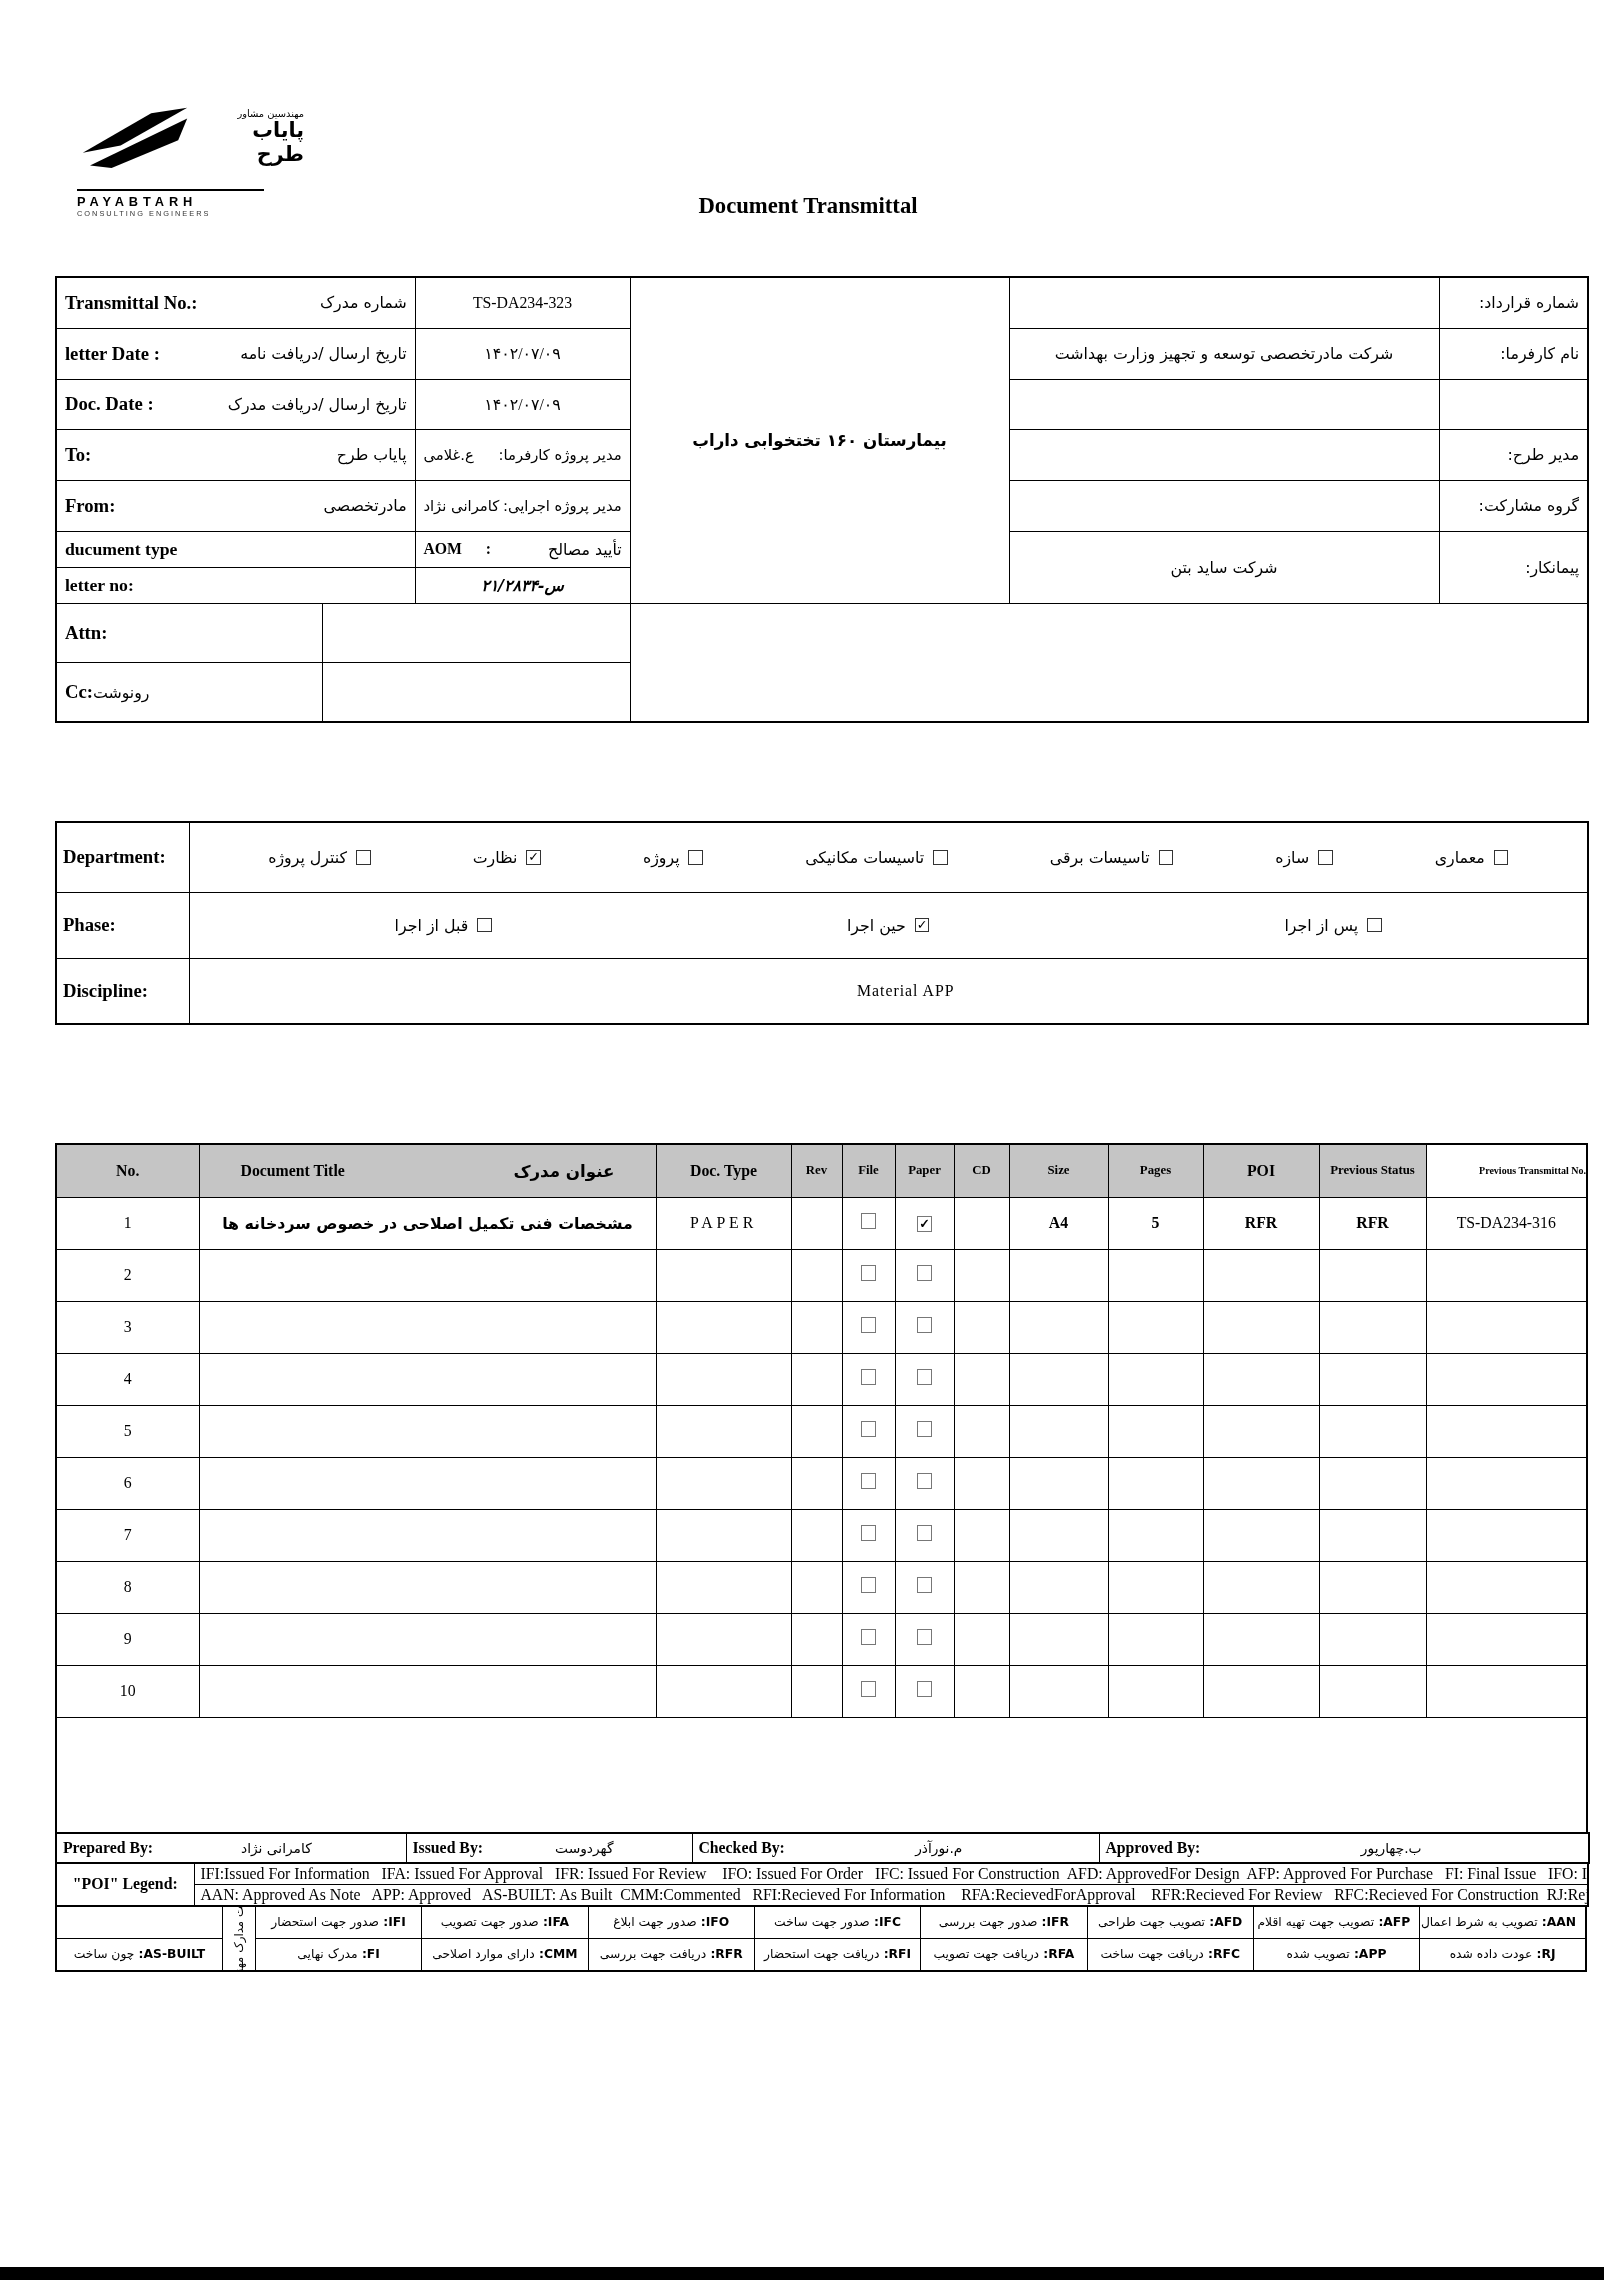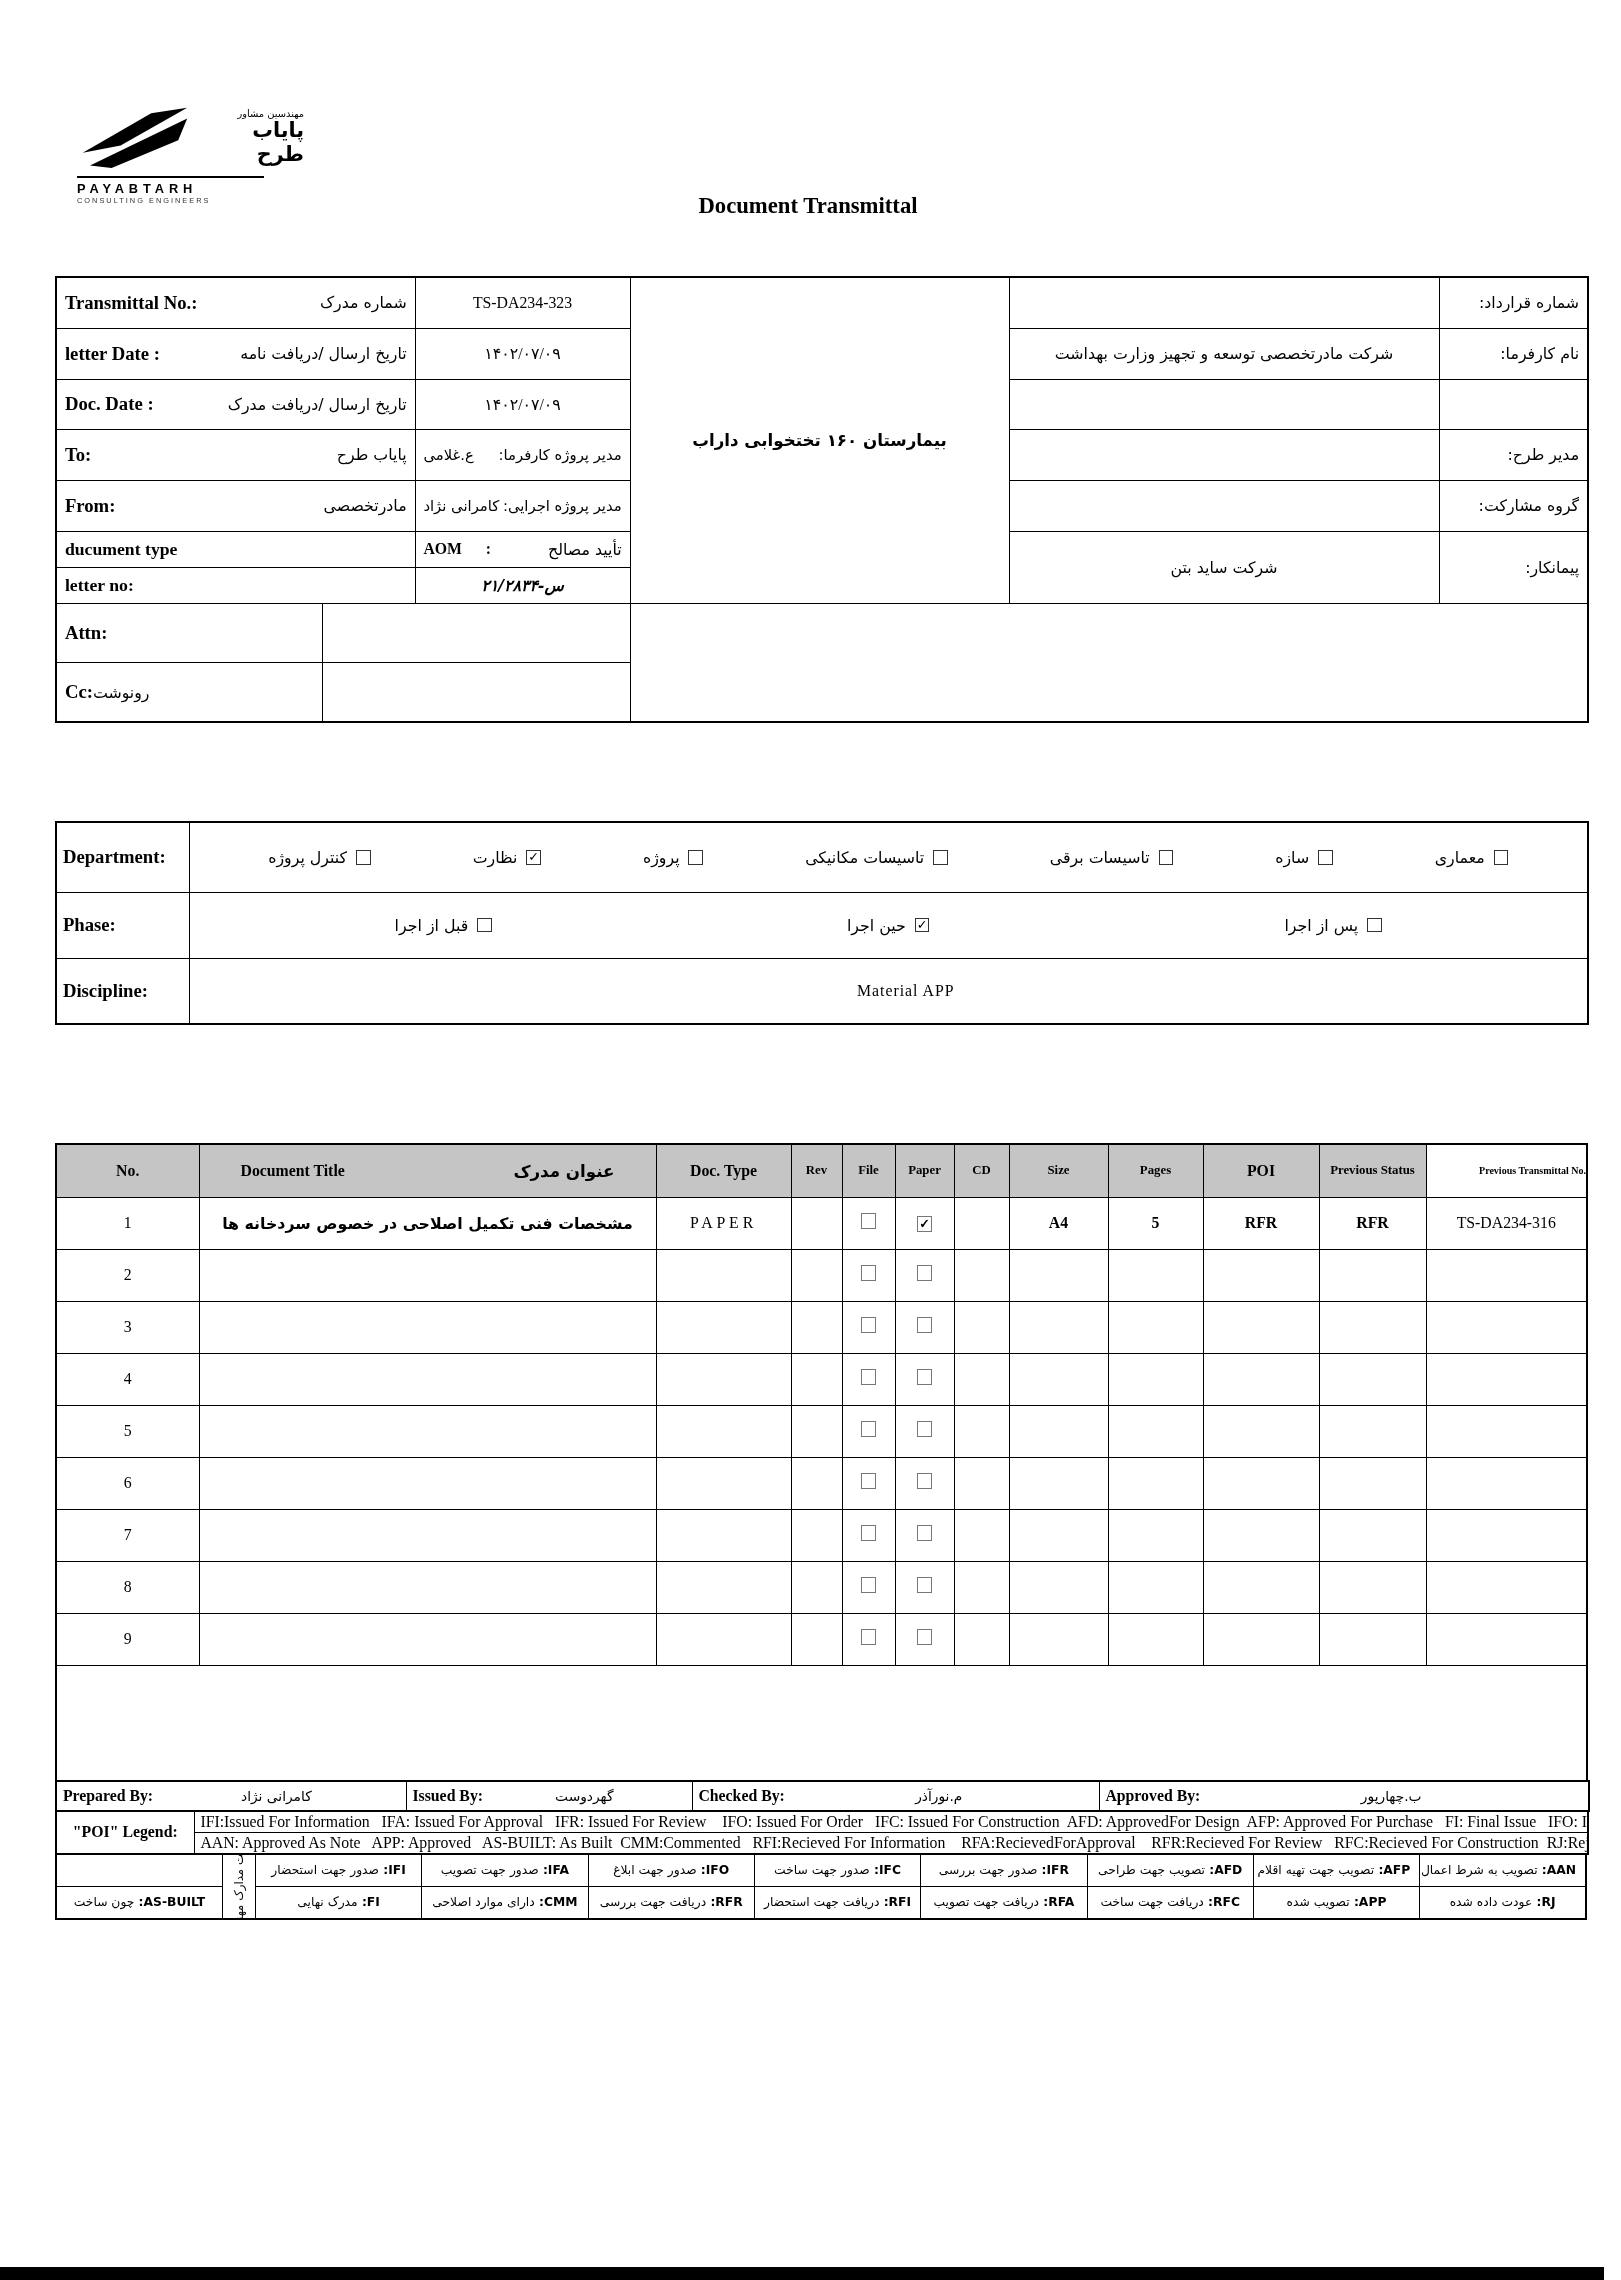--- a/index.html
+++ b/index.html
@@ -7,21 +7,21 @@
   body { font-family:"DejaVu Sans",sans-serif; color:#000; }
   .page { position:relative; width:1604px; height:2280px; background:#fff; overflow:hidden; }
 
   
   .logo { position:absolute; left:77px; top:106px; width:227px; }
   .logo-top { display:flex; align-items:flex-start; gap:7.9px; }
   .logo-mark { width:116px; height:63px; flex:0 0 auto; }
   .logo-fa { direction:rtl; text-align:right; padding-top:2px; }
   .logo-tagline { font-size:9.9px; }
   .logo-name { font-size:20.7px; font-weight:bold; line-height:1.15; }
-  .logo-en { border-top:2px solid #000; margin-top:7px; padding-top:3px; width:187px; }
+  .logo-en { border-top:2px solid #000; margin-top:20px; padding-top:3px; width:187px; }
   .logo-en-name { font-family:"Liberation Sans",sans-serif; font-weight:bold; font-size:12.8px; letter-spacing:4.9px; }
   .logo-en-sub { font-family:"Liberation Sans",sans-serif; font-size:7.4px; letter-spacing:2px; color:#333; }
   .title { position:absolute; top:193px; left:12px; right:0; text-align:center;
            font-family:"Liberation Serif",serif; font-weight:bold; font-size:22.7px; }
 
   
   table.frm { border-collapse:collapse; table-layout:fixed; border:2px solid #000; background:#fff; }
   table.frm td { border:1px solid #000; vertical-align:middle; font-size:15.8px; overflow:hidden; }
 
   .t1 { position:absolute; left:55px; top:276px; width:1532px; }
@@ -453,20 +453,34 @@
             <td></td>
             <td><span class="cb row-cb"></span></td>
             <td><span class="cb row-cb"></span></td>
             <td></td>
             <td class="b"></td>
             <td class="b"></td>
             <td class="b"></td>
             <td class="b"></td>
             <td></td>
           </tr>
+          <tr class="drow" style="height: 52px;">
+            <td>10</td>
+            <td class="fa-b"></td>
+            <td class="sp"></td>
+            <td></td>
+            <td><span class="cb row-cb"></span></td>
+            <td><span class="cb row-cb"></span></td>
+            <td></td>
+            <td class="b"></td>
+            <td class="b"></td>
+            <td class="b"></td>
+            <td class="b"></td>
+            <td></td>
+          </tr>
         </tbody>
       <tbody>
           <tr class="fillrow" style="height:116px">
         <td colspan="12"></td>
       </tr>
     </tbody>
       </table>
 
     <table class="frm t4">
       <colgroup>

